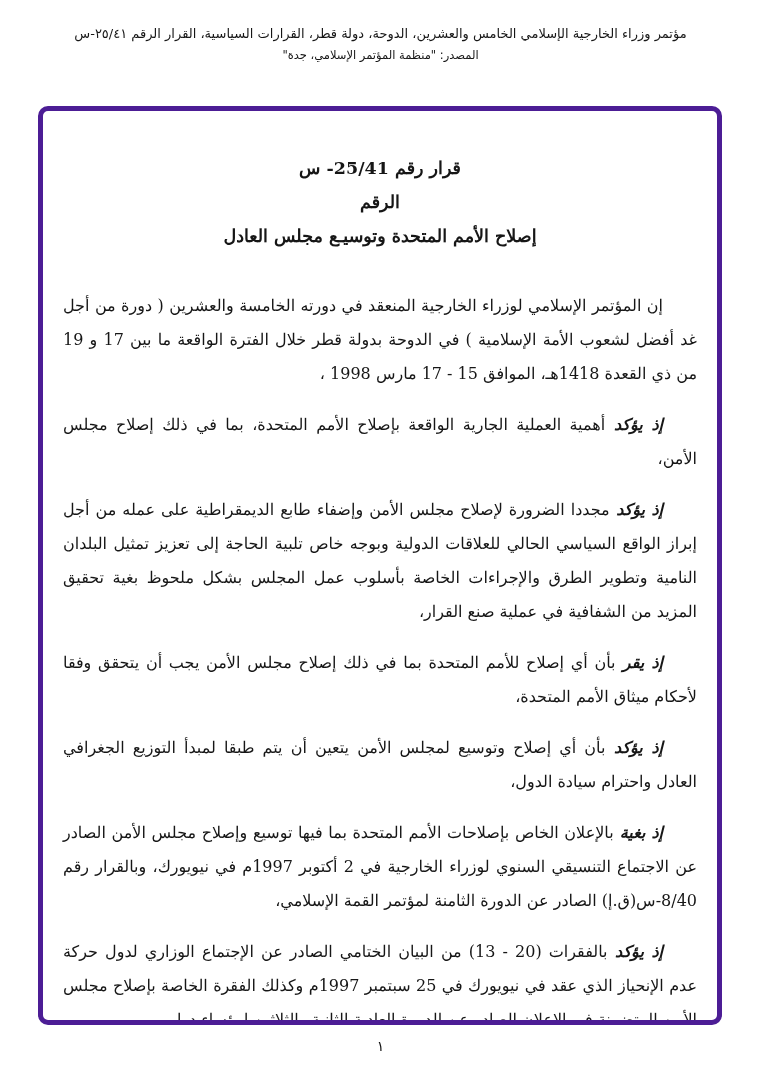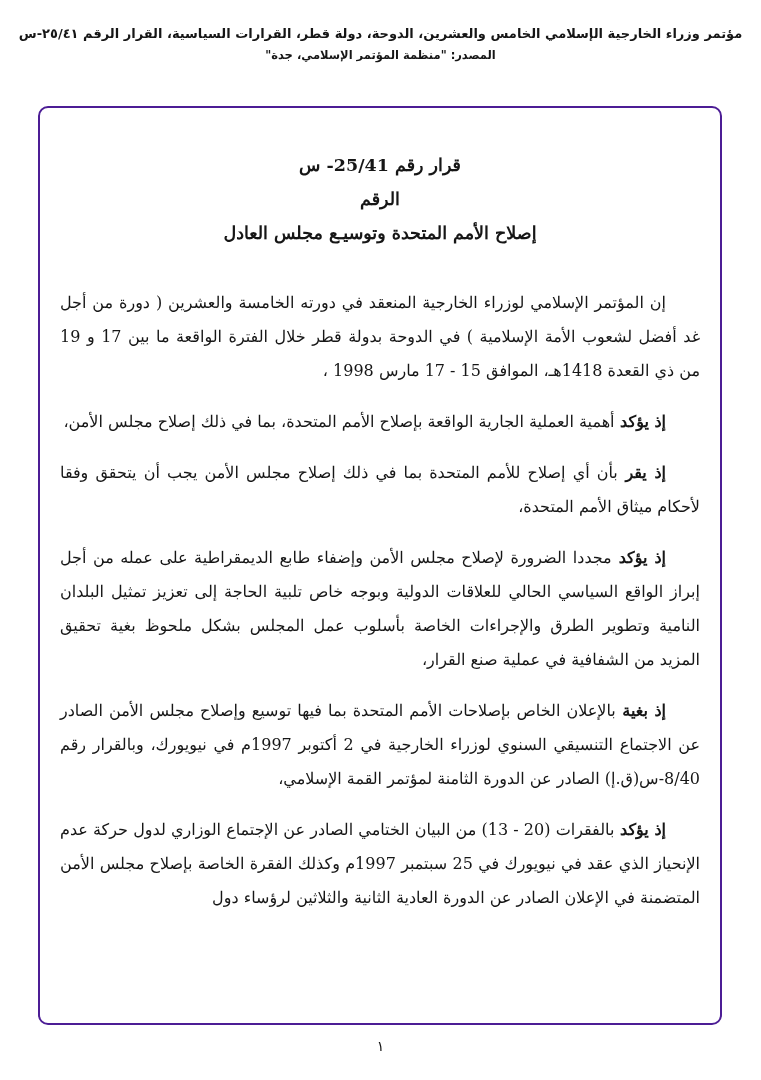--- a/index.html
+++ b/index.html
@@ -9,32 +9,32 @@
     position: relative;
     font-family: "DejaVu Serif", serif;
     color: #161616;
     overflow: hidden;
   }
   .doc-header {
     position: absolute;
     top: 26px; left: 0; right: 0;
     text-align: center;
     direction: rtl;
-    font-weight: bold;
+    font-weight: normal;
     font-family: "DejaVu Sans", sans-serif;
   }
   .doc-header .line1 { font-size: 13px; letter-spacing: 0.2px; }
   .doc-header .line2 { font-size: 11.5px; margin-top: 7px; }
 
   .green-frame {
     position: absolute;
     left: 38px; top: 106px;
     width: 684px; height: 919px;
     box-sizing: border-box;
-    border: 2px solid #4c1d95;
+    border: 5px solid #4c1d95;
     border-radius: 10px;
     padding: 28px 20px 0 20px;
     direction: rtl;
     overflow: hidden;
   }
   .title-block {
     text-align: center;
     font-weight: bold;
     margin-top: 12px;
   }
@@ -45,21 +45,21 @@
   .paragraphs {
     margin-top: 36px;
     font-size: 16px;
     line-height: 34px;
     text-align: justify;
   }
   .para {
     margin: 0 0 17px 0;
     text-indent: 34px;
   }
-  .para .lead { font-weight: bold; }
+  .para .lead { font-weight: bold; font-style: italic; }
 
   .page-number {
     position: absolute;
     top: 1038px; left: 0; right: 0;
     text-align: center;
     font-size: 14px;
     color: #111;
   }
 </style>
 </head>
@@ -73,20 +73,21 @@
 <div class="green-frame">
   <div class="title-block">
     <div class="t-line">قرار رقم 25/41- س</div>
     <div class="t-line">الرقم</div>
     <div class="t-line">إصلاح الأمم المتحدة وتوسيـع مجلس العادل</div>
   </div>
 
   <div class="paragraphs">
     <p class="para"><b class="lead"></b><span>إن المؤتمر الإسلامي لوزراء الخارجية المنعقد في دورته الخامسة والعشرين ( دورة من أجل غد أفضل لشعوب الأمة الإسلامية ) في الدوحة بدولة قطر خلال الفترة الواقعة ما بين 17 و 19 من ذي القعدة 1418هـ، الموافق 15 - 17 مارس 1998 ،</span></p>
     <p class="para"><b class="lead">إذ يؤكد </b><span>أهمية العملية الجارية الواقعة بإصلاح الأمم المتحدة، بما في ذلك إصلاح مجلس الأمن،</span></p>
+    <p class="para"><b class="lead">إذ يؤكد </b><span>مجددا الضرورة لإصلاح مجلس الأمن وإضفاء طابع الديمقراطية على عمله من أجل إبراز الواقع السياسي الحالي للعلاقات الدولية وبوجه خاص تلبية الحاجة إلى تعزيز تمثيل البلدان النامية وتطوير الطرق والإجراءات الخاصة بأسلوب عمل المجلس بشكل ملحوظ بغية تحقيق المزيد من الشفافية في عملية صنع القرار،</span></p>
     <p class="para"><b class="lead">إذ يقر </b><span>بأن أي إصلاح للأمم المتحدة بما في ذلك إصلاح مجلس الأمن يجب أن يتحقق وفقا لأحكام ميثاق الأمم المتحدة،</span></p>
-    <p class="para"><b class="lead">إذ يؤكد </b><span>مجددا الضرورة لإصلاح مجلس الأمن وإضفاء طابع الديمقراطية على عمله من أجل إبراز الواقع السياسي الحالي للعلاقات الدولية وبوجه خاص تلبية الحاجة إلى تعزيز تمثيل البلدان النامية وتطوير الطرق والإجراءات الخاصة بأسلوب عمل المجلس بشكل ملحوظ بغية تحقيق المزيد من الشفافية في عملية صنع القرار،</span></p>
+    <p class="para"><b class="lead">إذ يؤكد </b><span>بأن أي إصلاح وتوسيع لمجلس الأمن يتعين أن يتم طبقا لمبدأ التوزيع الجغرافي العادل واحترام سيادة الدول،</span></p>
     <p class="para"><b class="lead">إذ بغية </b><span>بالإعلان الخاص بإصلاحات الأمم المتحدة بما فيها توسيع وإصلاح مجلس الأمن الصادر عن الاجتماع التنسيقي السنوي لوزراء الخارجية في 2 أكتوبر 1997م في نيويورك، وبالقرار رقم 8/40-س(ق.إ) الصادر عن الدورة الثامنة لمؤتمر القمة الإسلامي،</span></p>
     <p class="para"><b class="lead">إذ يؤكد </b><span>بالفقرات ⁦(13 - 20)⁩ من البيان الختامي الصادر عن الإجتماع الوزاري لدول حركة عدم الإنحياز الذي عقد في نيويورك في 25 سبتمبر 1997م وكذلك الفقرة الخاصة بإصلاح مجلس الأمن المتضمنة في الإعلان الصادر عن الدورة العادية الثانية والثلاثين لرؤساء دول</span></p>
   </div>
 </div>
 
 <div class="page-number">١</div>
 
 </body></html>

